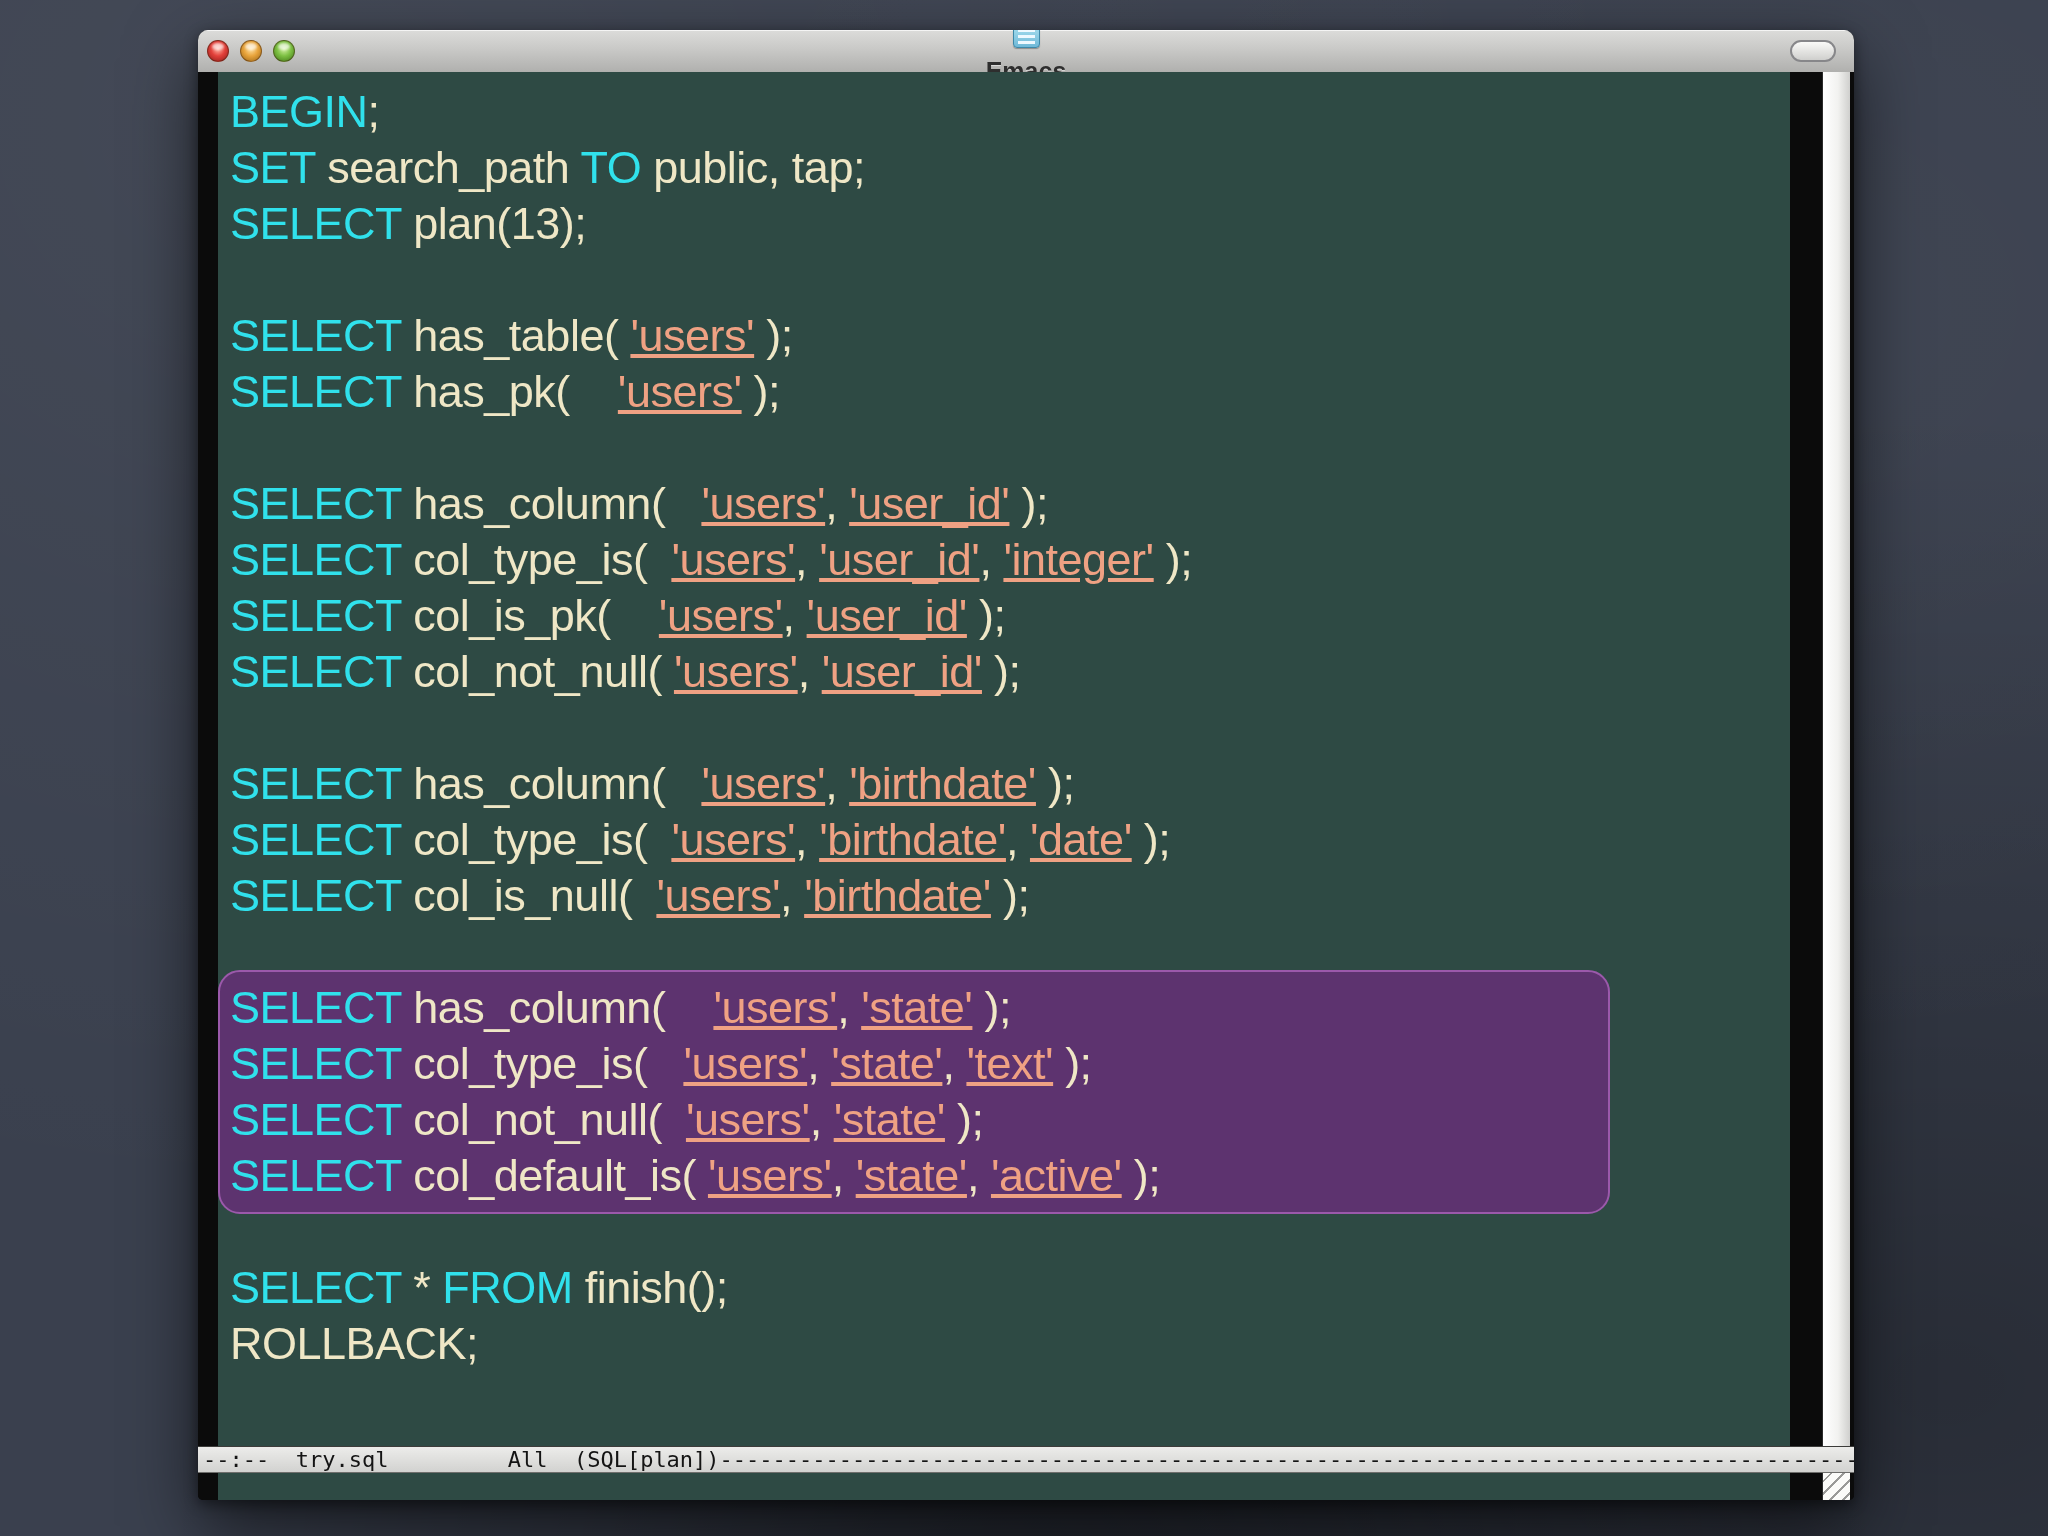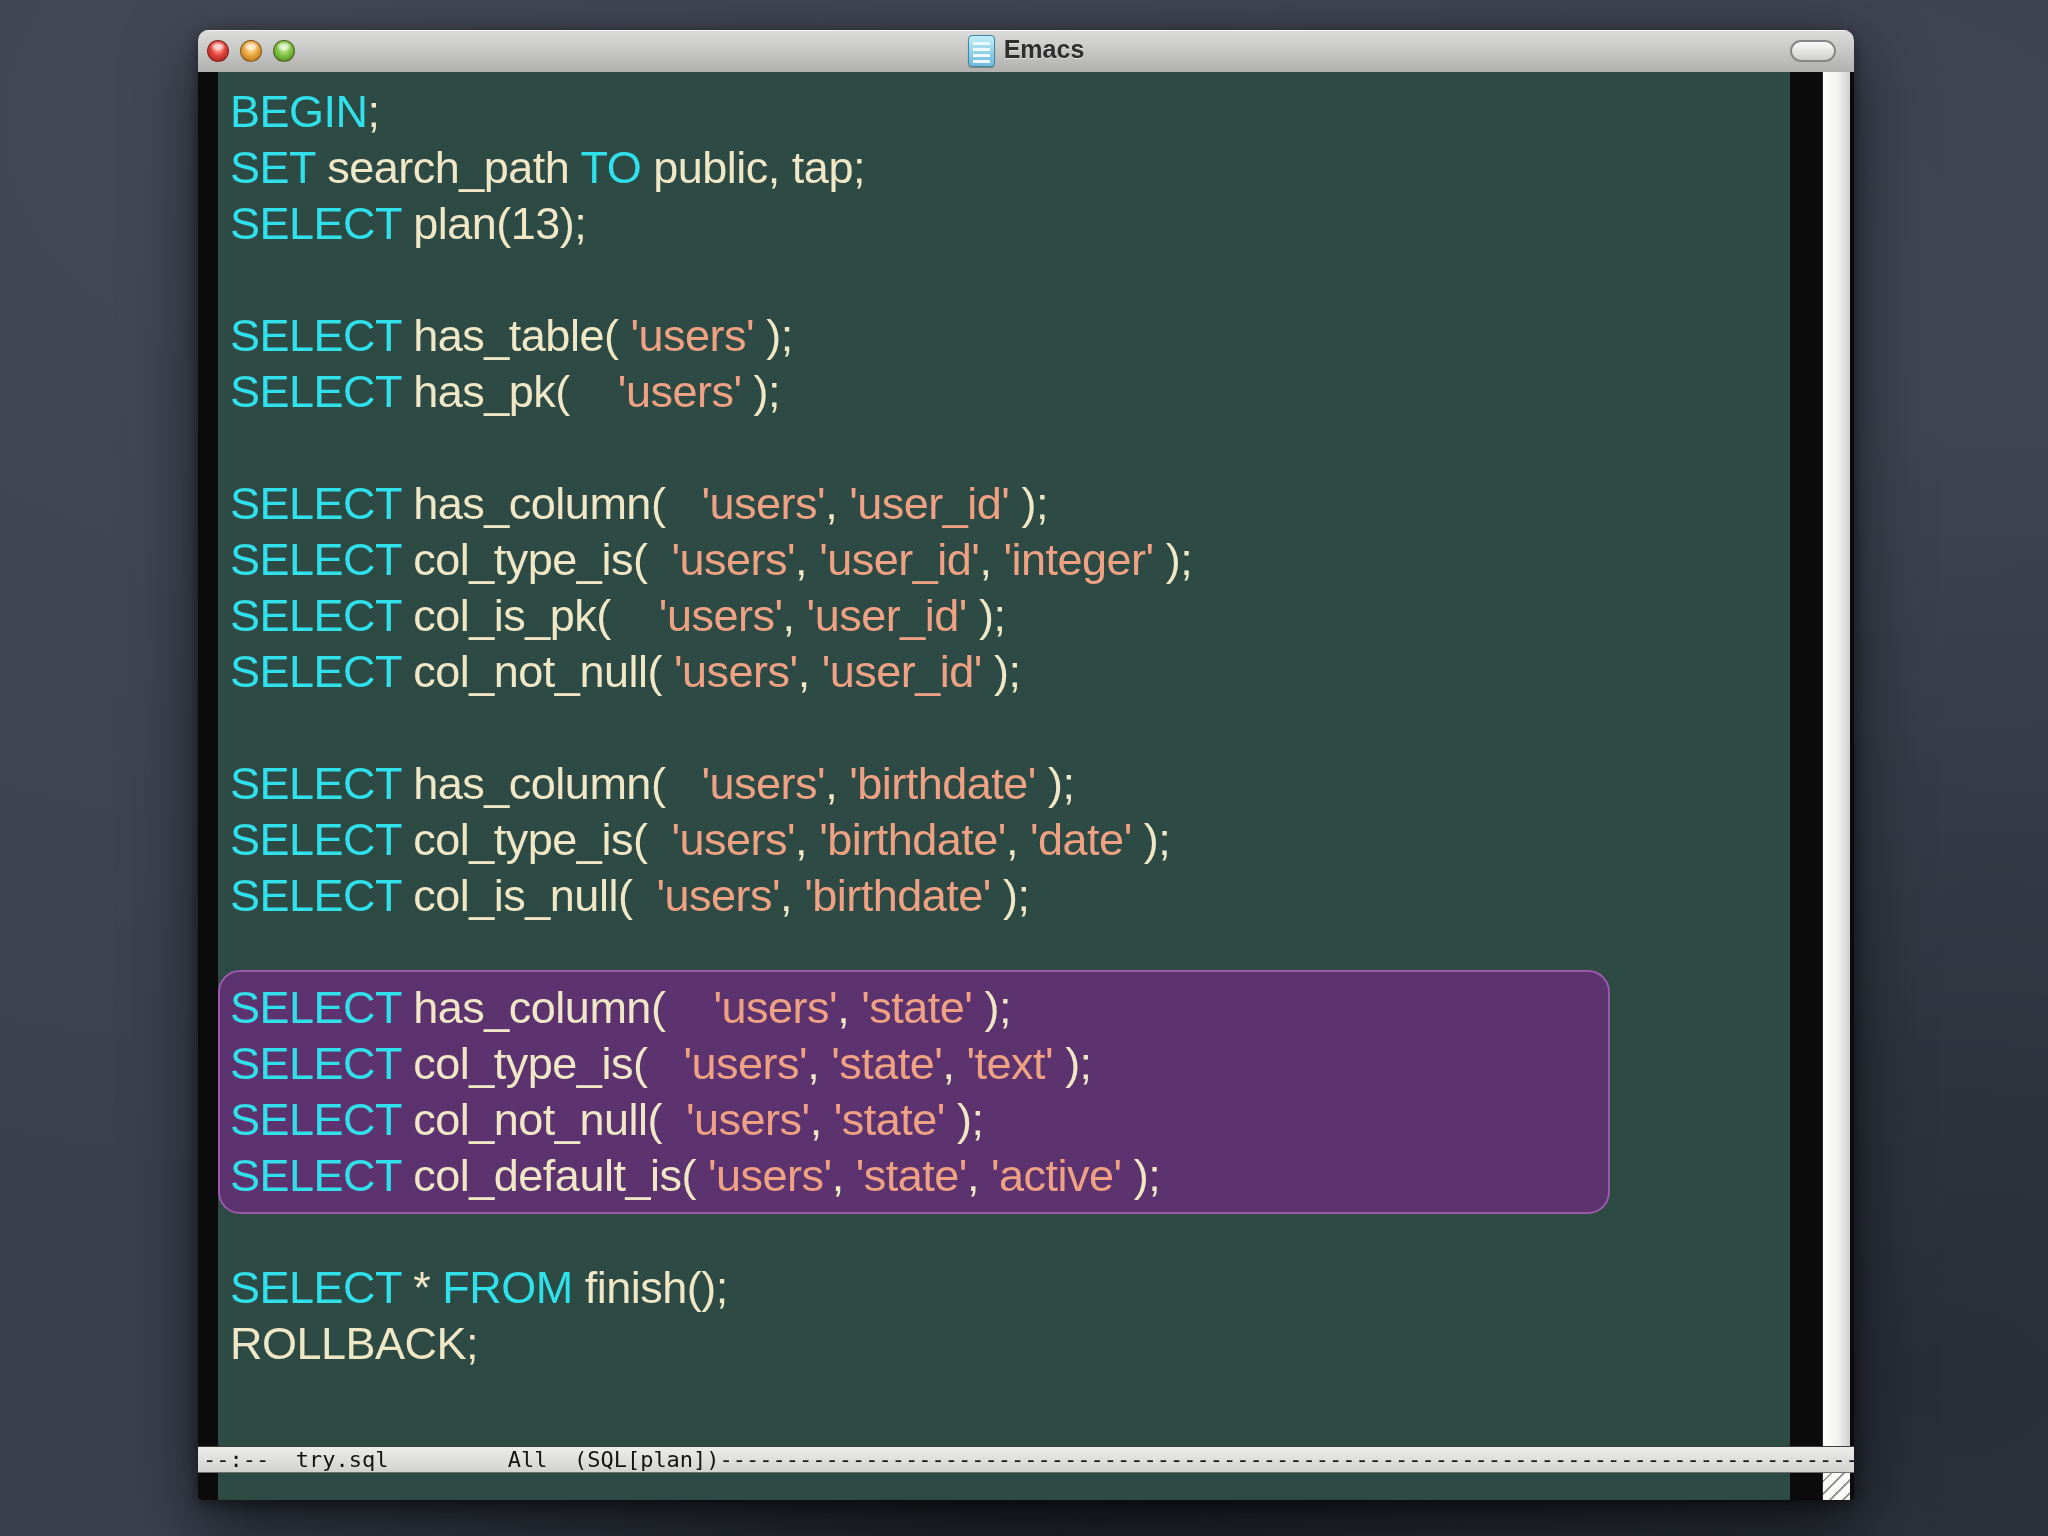--- a/index.html
+++ b/index.html
@@ -29,21 +29,21 @@
     border-bottom:1px solid #636361;
     box-shadow:inset 0 1px 0 rgba(255,255,255,.7);
     display:flex; align-items:center;
   }
   .lights{position:absolute; left:9px; top:10px; display:flex; gap:11px;}
   .light{width:22px;height:22px;border-radius:50%;position:relative;border:1px solid rgba(60,30,10,.45);box-sizing:border-box;}
   .light::after{content:"";position:absolute;left:4px;top:2px;width:12px;height:7px;border-radius:50%;background:rgba(255,255,255,.65);filter:blur(1px);}
   .light.red{background:radial-gradient(circle at 50% 40%, #ffb0a0 0%, #e2403a 45%, #8e1d19 100%);}
   .light.yellow{background:radial-gradient(circle at 50% 40%, #ffe0a0 0%, #e8a43c 45%, #9a6414 100%);}
   .light.green{background:radial-gradient(circle at 50% 40%, #d2f0a0 0%, #7dc043 45%, #3f7414 100%);}
-  .title-center{margin:0 auto; display:flex; gap:9px;}
+  .title-center{margin:0 auto; display:flex; align-items:center; gap:9px;flex-direction:column;}
   .emacs-icon{
     width:27px;height:32px;border-radius:4px;
     background:linear-gradient(#bfeef8,#6fb9d8);
     border:1px solid #3d88a8; box-sizing:border-box; position:relative;
     box-shadow:0 1px 1px rgba(0,0,0,.3);
   }
   .emacs-icon::before{content:"";position:absolute;left:4px;top:6px;right:4px;height:3px;background:#eef9ff;box-shadow:0 6px 0 #eef9ff, 0 12px 0 #eef9ff, 0 18px 0 #eef9ff;}
   .title-label{font-size:25px;font-weight:bold;color:#2e2e2e;text-shadow:0 1px 0 rgba(255,255,255,.5);}
   .oval-button{
     position:absolute; right:18px; top:10px; width:46px; height:22px; border-radius:11px;
@@ -57,21 +57,21 @@
     background:var(--editor-bg); overflow:hidden;
   }
   .code{
     padding:12px 0 0 12px;
     font-size:45px; line-height:56px; letter-spacing:-0.5px;
     white-space:pre; color:var(--plain);
   }
   .code-line{height:56px;}
   .k{color:var(--kw);}
   .t{color:var(--plain);}
-  .s{color:var(--str);}
+  .s{color:var(--str);text-decoration:underline;}
   .sel-block{
     background:var(--sel-bg);
     border:2px solid var(--sel-border);
     border-radius:22px;
     box-sizing:border-box;
     width:1392px;
     margin:-10px 0 -10px -12px;
     padding:8px 8px 8px 10px;
     position:relative;
   }

